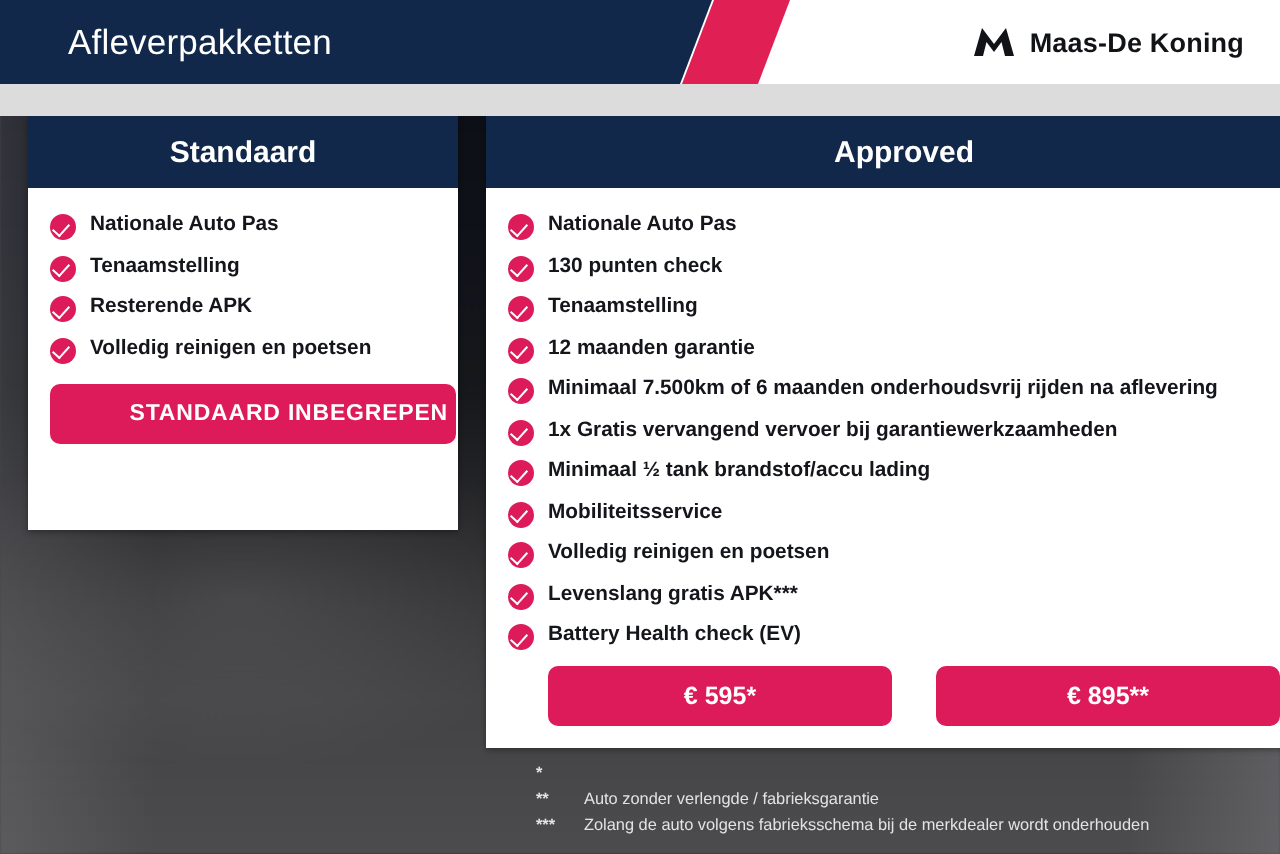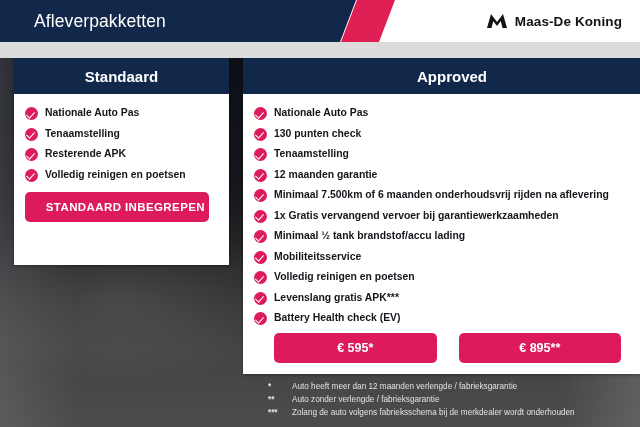--- a/index.html
+++ b/index.html
@@ -67,21 +67,21 @@
   #card-approved  { left:243px; top:58px; width:418px; height:316px; }
 
   .card-head {
     background:#12284a; color:#ffffff;
     display:flex; align-items:center; justify-content:center;
     font-size:15px; font-weight:bold;
   }
   #card-standaard .card-head { height:36px; }
   #card-approved  .card-head { height:36px; }
 
-  .card-body { padding:12px 20px 10px 11px; }
+  .card-body { padding:12px 1px 10px 11px; }
 
   .feature-list { list-style:none; }
   .feature-item {
     display:flex; align-items:flex-start; gap:7px;
     margin-bottom:6.5px;
   }
   .check-badge {
     flex:0 0 auto; width:13px; height:13px; border-radius:50%;
     background:#dd1b5a; position:relative; margin-top:1px;
   }
@@ -223,21 +223,20 @@
     <div id="price-row">
         <button class="price-btn">€ 595*</button>
         <button class="price-btn">€ 895**</button>
       </div>
   </div>
 </div>
 
 <div id="footnotes">
     <div class="footnote">
       <span class="footnote-mark">*</span>
-      <span class="footnote-text">Auto heeft meer dan 12 maanden verlengde / fabrieksgarantie</span>
     </div>
     <div class="footnote">
       <span class="footnote-mark">**</span>
       <span class="footnote-text">Auto zonder verlengde / fabrieksgarantie</span>
     </div>
     <div class="footnote">
       <span class="footnote-mark">***</span>
       <span class="footnote-text">Zolang de auto volgens fabrieksschema bij de merkdealer wordt onderhouden</span>
     </div>
   </div>

